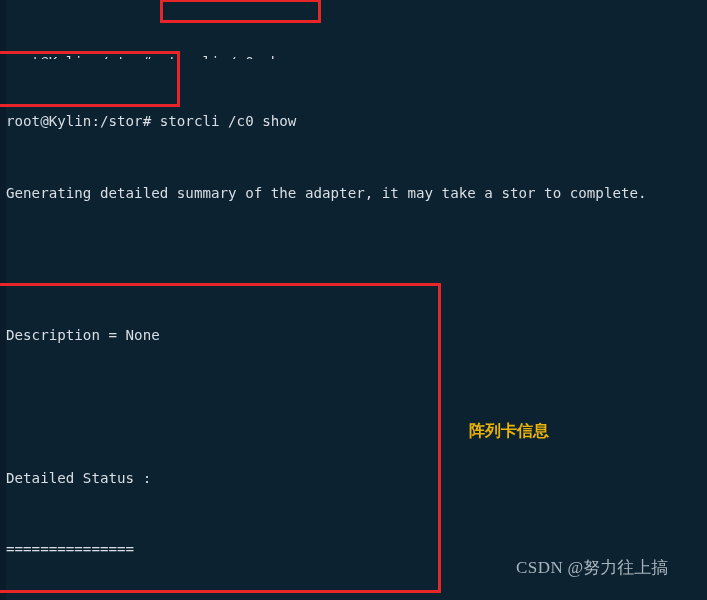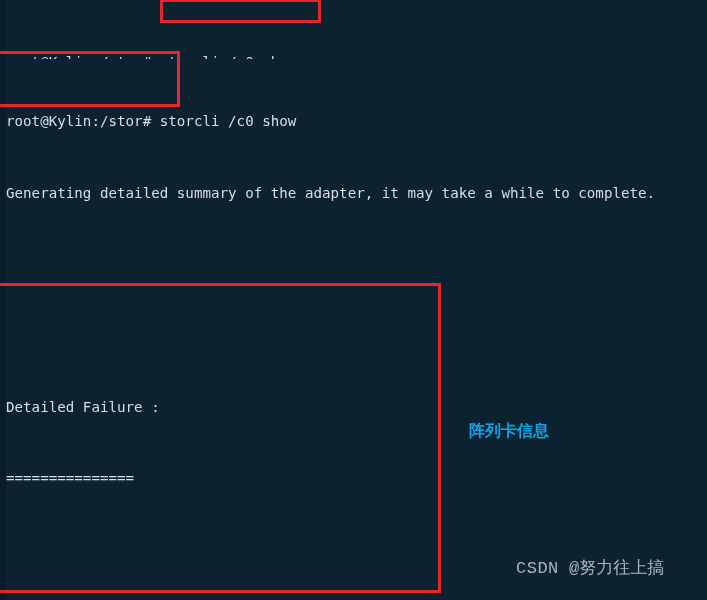--- a/index.html
+++ b/index.html
@@ -37,51 +37,52 @@
     border:3px solid #e8262a;
     box-sizing:border-box;
     pointer-events:none;
   }
   #box-command{left:160px;top:-1px;width:161px;height:24px;}
   #box-controller{left:-3px;top:51px;width:183px;height:56px;}
   #box-product{left:-3px;top:283px;width:444px;height:310px;}
   #annot-raid{
     position:absolute;
     left:469px;top:421px;
-    color:#0ea5e9;
+    color:#eab308;
     font-family:"DejaVu Sans","Liberation Sans",sans-serif;
     font-size:16px;
     font-weight:700;
     white-space:nowrap;
   }
   #watermark{
     position:absolute;
     left:516px;top:556px;
     color:#c9d4da;
     opacity:.82;
-    font-family:Liberation Mono, monospace;
+    font-family:Liberation Serif, serif;
     font-size:17px;
     white-space:nowrap;
   }
   #watermark .wm-logo{letter-spacing:.5px;}
 </style>
 </head>
 <body>
 
 <div id="terminal">
 
   <div id="left-gutter"></div>
 
   <div id="console">
     <div class="line clipped-top">root@Kylin:/stor# storcli /c0 show</div>
     <div class="line"><span>root@Kylin:/stor# </span><span>storcli /c0 show</span></div>
-    <div class="line">Generating detailed summary of the adapter, it may take a while to complete.</div>
+    <div class="line">Generating detailed summary of the adapter, it may take a stor to complete.</div>
     <div class="line"></div>
+    <div class="line">Description = None</div>
     <div class="line"></div>
-    <div class="line">Detailed Failure :</div>
+    <div class="line">Detailed Status :</div>
     <div class="line">===============</div>
     <div class="line"></div>
     <div class="line"></div>
     
     
     
     
     
     
     

